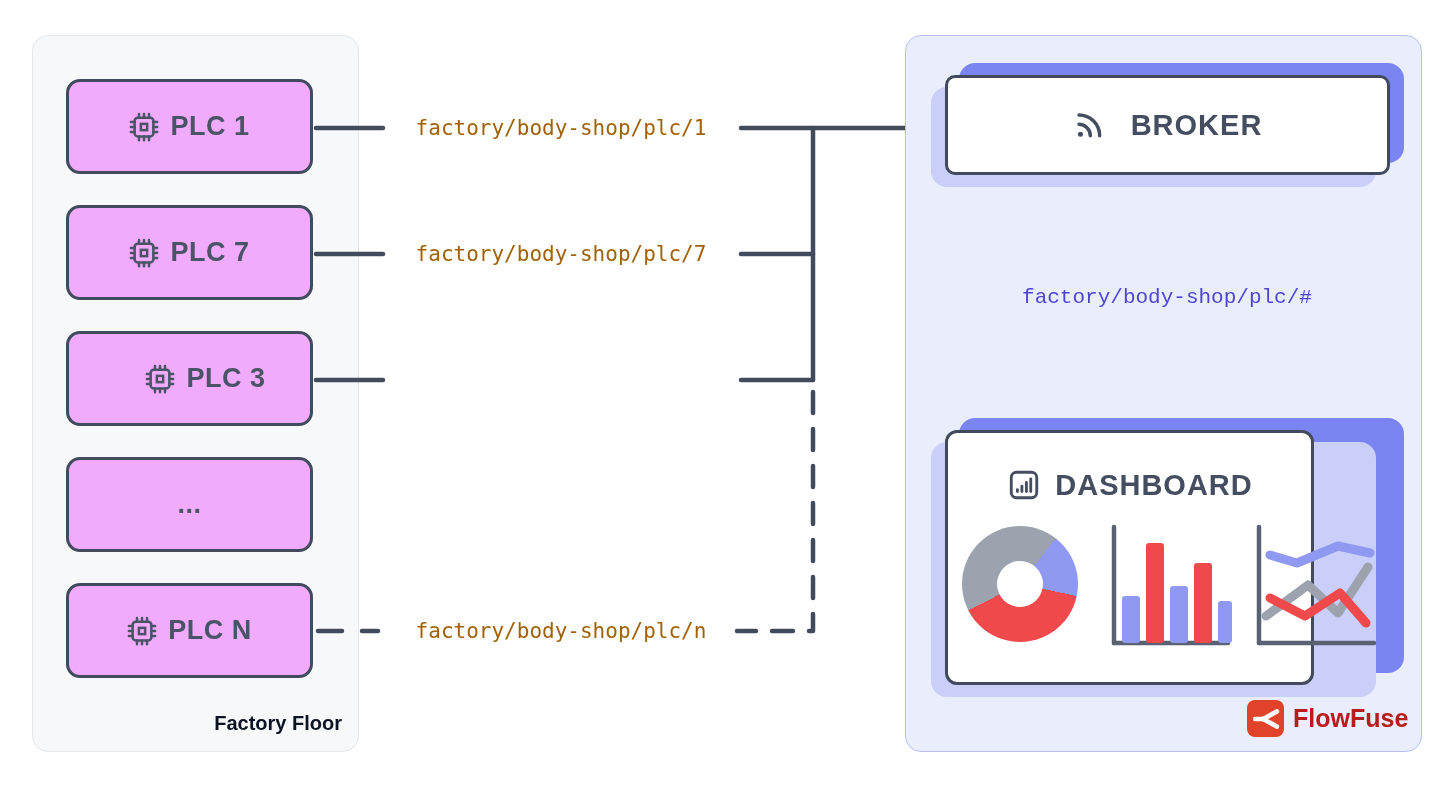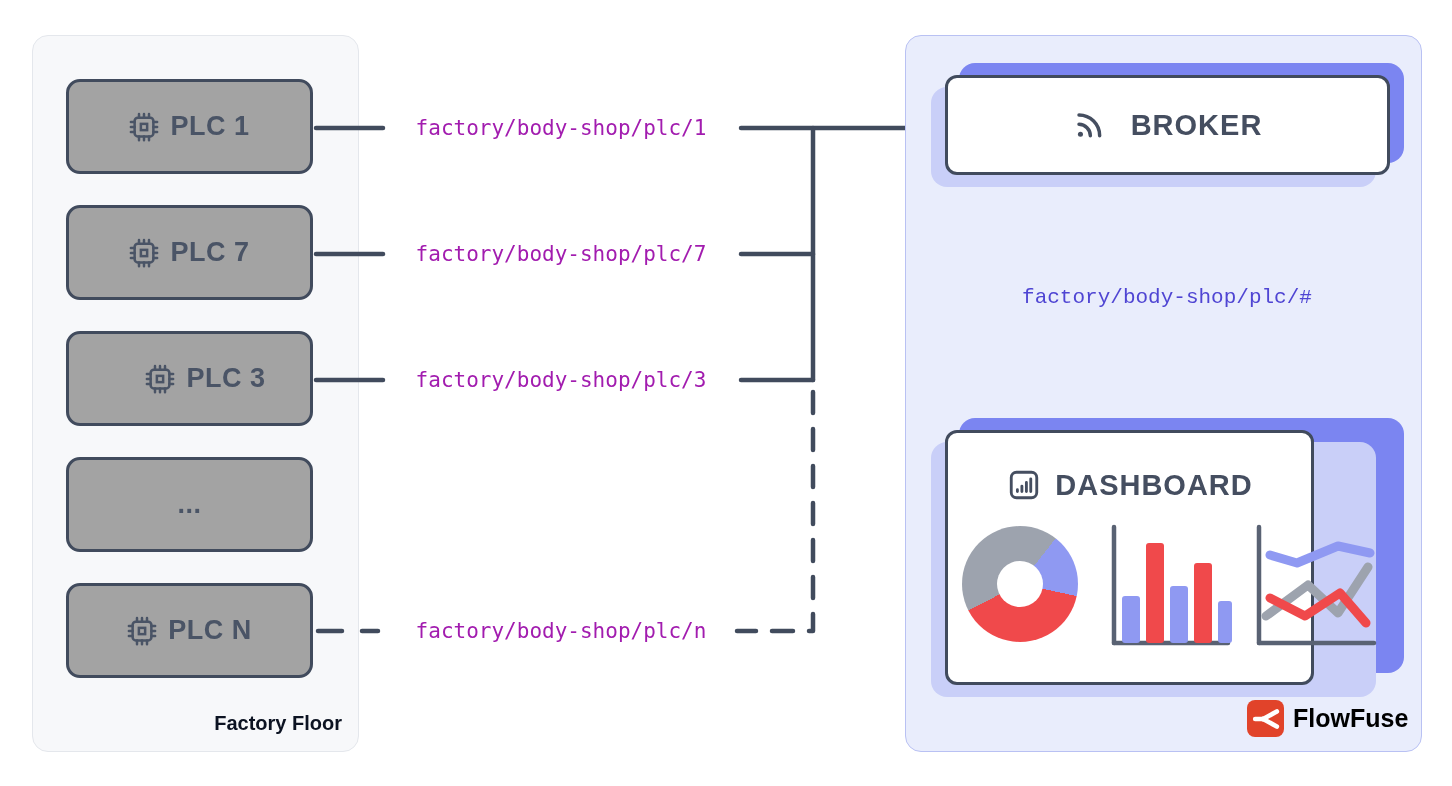--- a/index.html
+++ b/index.html
@@ -7,67 +7,67 @@
           font-family:"Liberation Sans", sans-serif;}
 
   
   .left-panel{position:absolute;left:32px;top:35px;width:325px;height:715px;
               background:#f7f8fa;border:1.5px solid #e4e7ec;border-radius:16px;}
   .right-panel{position:absolute;left:905px;top:35px;width:515px;height:715px;
                background:#e9edfc;border:1.5px solid #b9c1f3;border-radius:16px;}
 
   
   .plc-box{position:absolute;left:66px;width:247px;height:95px;box-sizing:border-box;
-           background:#a3a3a3;border:3.5px solid #414b5d;border-radius:14px;
+           background:#f0abfc;border:3.5px solid #414b5d;border-radius:14px;
            display:flex;align-items:center;justify-content:center;gap:11px;}
   .plc-box .label{font-size:27px;font-weight:bold;color:#4a5466;letter-spacing:.5px;}
   .plc-1{top:79px;} .plc-2{top:205px;} .plc-3{top:331px;padding-left:32px;} .plc-dots{top:457px;} .plc-n{top:583px;}
 
   .panel-caption{position:absolute;right:16px;bottom:16px;font-size:20px;font-weight:bold;color:#0c1322;}
 
   
   .topic{position:absolute;left:383px;width:356px;height:28px;line-height:28px;text-align:center;
-         font-family:"DejaVu Sans Mono", monospace;font-size:21px;color:#a21caf;}
+         font-family:"DejaVu Sans Mono", monospace;font-size:21px;color:#a16207;}
   .topic-1{top:114px;} .topic-2{top:240px;} .topic-3{top:366px;} .topic-n{top:617px;}
   .topic-wild{position:absolute;left:947px;width:440px;top:284px;height:28px;line-height:28px;
               text-align:center;font-family:Liberation Mono, monospace;font-size:21px;color:#4f45d3;}
 
   
   svg.wires{position:absolute;left:0;top:0;pointer-events:none;}
 
   
   .accent{position:absolute;border-radius:16px;}
   .accent.purple{background:#7b85f1;}
   .accent.lavender{background:#c9cff8;}
   .card{position:absolute;box-sizing:border-box;background:#ffffff;
         border:3.5px solid #414b5d;border-radius:12px;}
   .broker-accent-p{left:959px;top:63px;width:445px;height:100px;}
   .broker-accent-l{left:931px;top:87px;width:445px;height:100px;}
   .broker-box{left:945px;top:75px;width:445px;height:100px;
-              display:flex;align-items:center;justify-content:center;gap:26px;}
+              display:flex;align-items:center;justify-content:center;gap:26px;border-radius:10px;}
   .card-title{font-size:29px;font-weight:bold;color:#454e60;letter-spacing:1px;}
 
   .dash-accent-p{left:959px;top:418px;width:445px;height:255px;}
   .dash-accent-l{left:931px;top:442px;width:445px;height:255px;}
   .dash-box{left:945px;top:430px;width:369px;height:255px;}
   .dash-header{position:absolute;left:0;top:34px;width:100%;display:flex;
                align-items:center;justify-content:center;gap:13px;}
 
   
   .donut{position:absolute;left:14px;top:93px;width:116px;height:116px;border-radius:50%;
          background:conic-gradient(#9da3ae 0deg 38deg,#8f99f2 38deg 102deg,#f0494b 102deg 243deg,#9da3ae 243deg 360deg);}
   .donut-hole{position:absolute;left:35px;top:35px;width:46px;height:46px;border-radius:50%;background:#ffffff;}
   .bars-chart{position:absolute;left:158px;top:88px;}
   .line-chart{position:absolute;left:302px;top:86px;}
 
   
   .brand{position:absolute;left:1247px;top:700px;display:flex;align-items:center;gap:9px;}
   .brand-mark{width:37px;height:37px;border-radius:8px;background:#e1432a;
               display:flex;align-items:center;justify-content:center;}
-  .brand-name{font-size:25px;font-weight:bold;color:#000000;}
+  .brand-name{font-size:25px;font-weight:bold;color:#b91c1c;}
 
   .icon{display:inline-flex;}
 </style>
 </head>
 <body>
 
 <div class="canvas">
 
   <div class="left-panel">
     <div class="panel-caption">Factory Floor</div>
@@ -142,21 +142,20 @@
       <path d="M1167 322 V412"></path>
     </g>
     <g fill="#414b5d" stroke="none">
       <polygon points="920,114 948,128 920,142"></polygon>
       <polygon points="1153,407 1181,407 1167,433"></polygon>
     </g>
   </svg>
 
   <div class="topic topic-1">factory/body-shop/plc/1</div>
   <div class="topic topic-2">factory/body-shop/plc/7</div>
-  <div class="topic topic-3">factory/body-shop/plc/3</div>
   <div class="topic topic-n">factory/body-shop/plc/n</div>
 
   <div class="right-panel"></div>
 
   <div class="accent purple broker-accent-p"></div>
   <div class="accent lavender broker-accent-l"></div>
   <div class="card broker-box">
     <span class="icon">
       <svg width="32" height="32" viewBox="0 0 24 24" fill="none" stroke="#454e60" stroke-width="2.6" stroke-linecap="round">
         <path d="M4.5 11.5a8.5 8.5 0 0 1 8.5 8.5"></path>

